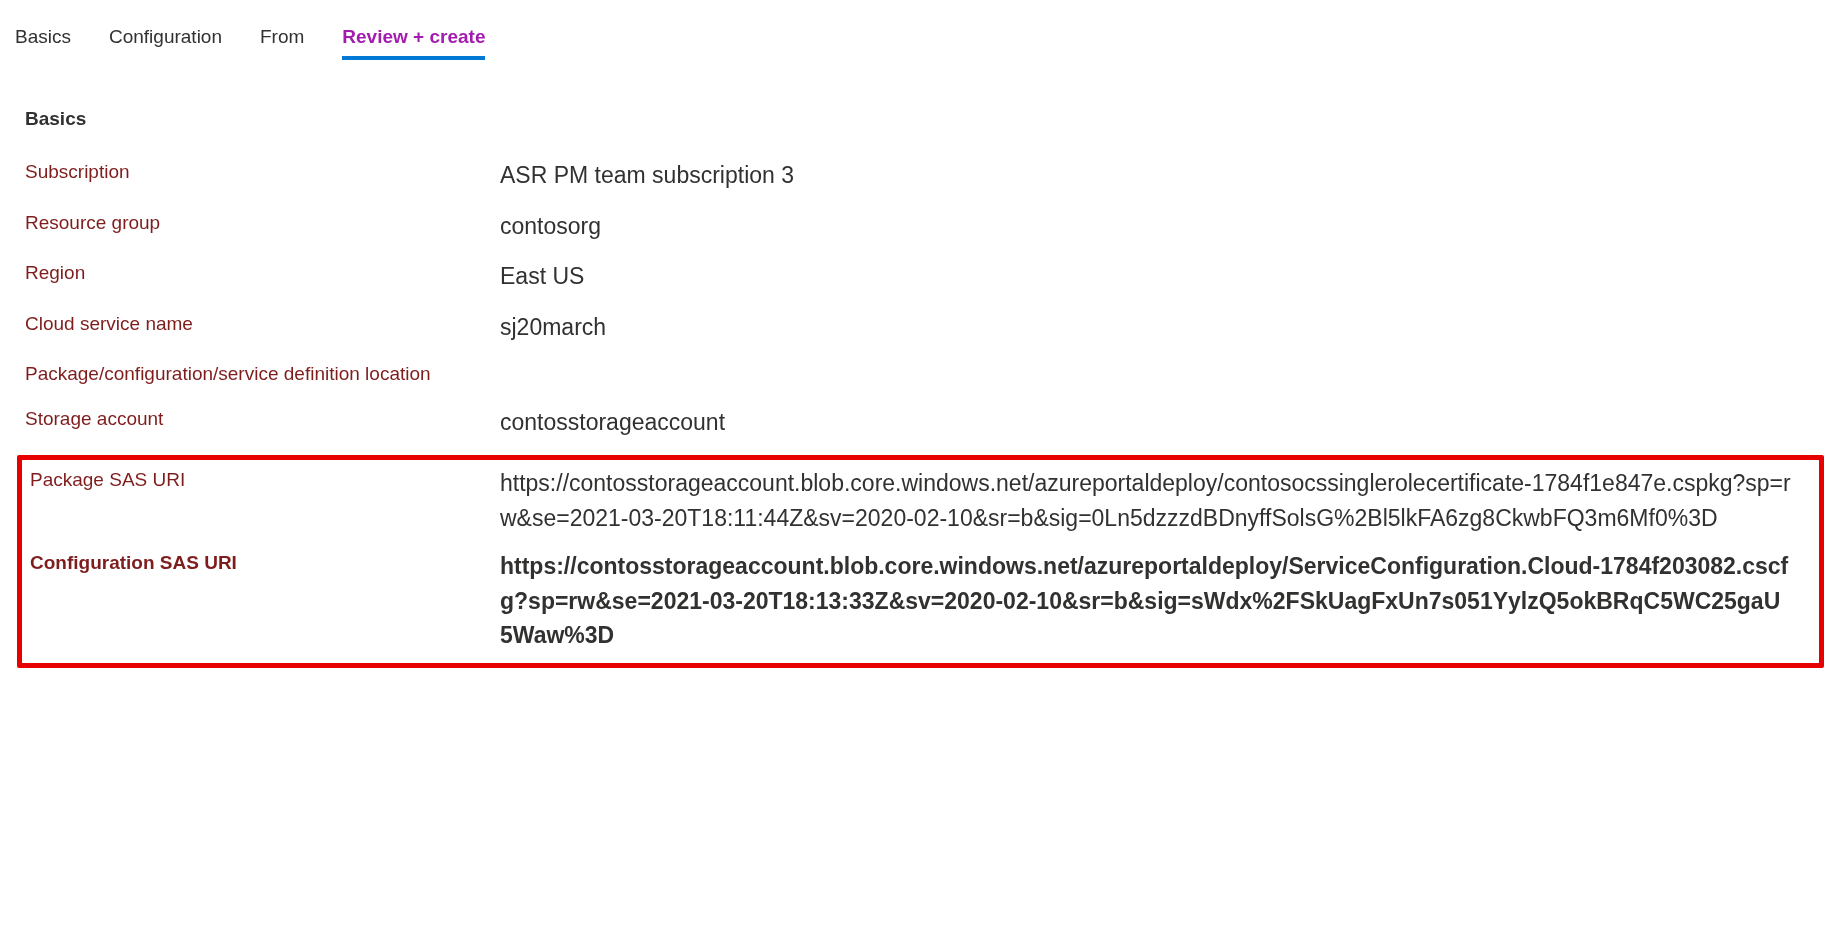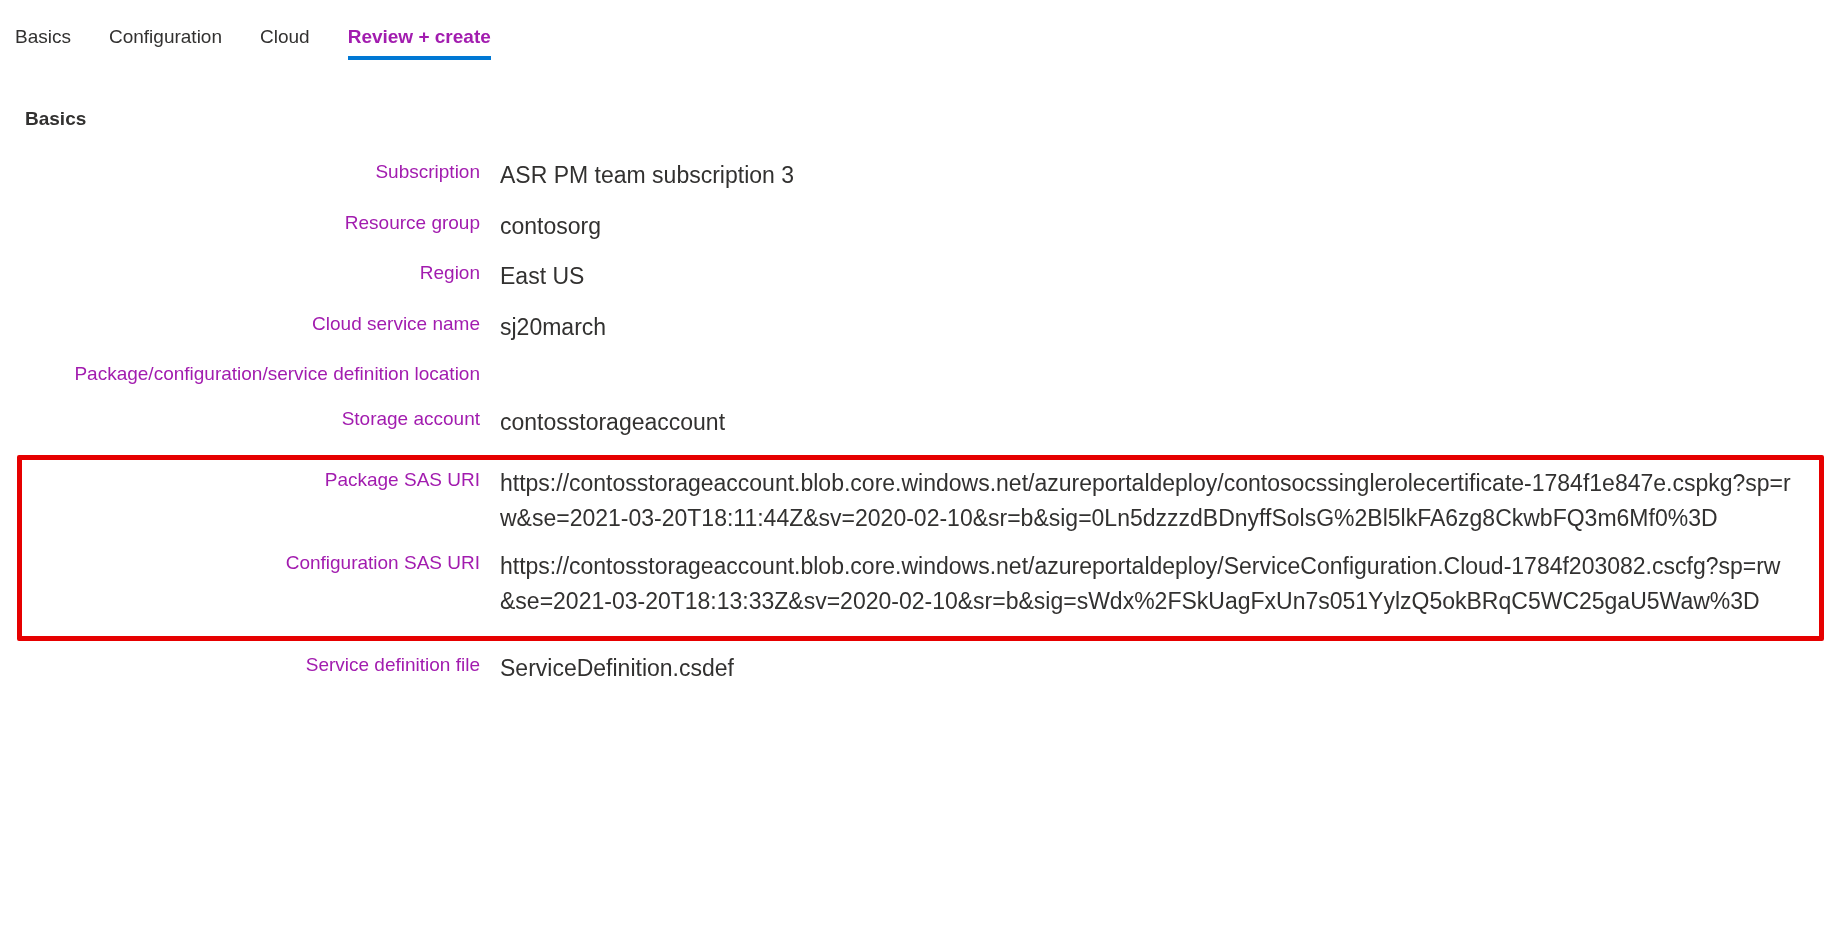--- a/index.html
+++ b/index.html
@@ -51,24 +51,23 @@
       margin-bottom: 28px;
     }
     .field-row {
       display: flex;
       align-items: flex-start;
       margin-bottom: 16px;
       line-height: 1.5;
     }
     .field-label {
       flex: 0 0 475px;
-      color: #a21caf;
+      color: #7f1d1d;
       font-size: 19px;
       padding-right: 20px;
-      text-align: right;
     }
     .field-value {
       flex: 1;
       color: #323130;
       font-size: 23px;
       word-break: break-all;
       padding-right: 10px;
     }
     .highlight-box {
       border: 5px solid #e60000;
@@ -77,33 +76,34 @@
       margin-left: -8px;
       margin-right: -5px;
       margin-bottom: 10px;
       margin-top: 4px;
     }
     .highlight-box .field-row {
       margin-bottom: 14px;
       padding-left: 5px;
     }
     .highlight-box .field-row:last-child {
-      margin-bottom: 12px;
+      margin-bottom: 4px;
+      font-weight: bold;
     }
     .highlight-box .field-label {
       flex: 0 0 470px;
     }
   </style>
 </head>
 <body>
 
 <div class="tabs">
   <div class="tab">Basics</div>
   <div class="tab">Configuration</div>
-  <div class="tab">Cloud</div>
+  <div class="tab">From</div>
   <div class="tab active">Review + create</div>
 </div>
 
 <div class="section">
   <div class="section-heading">Basics</div>
 
   <div class="field-row">
     <div class="field-label">Subscription</div>
     <div class="field-value">ASR PM team subscription 3</div>
   </div>
@@ -137,17 +137,13 @@
       <div class="field-label">Package SAS URI</div>
       <div class="field-value">https://contosstorageaccount.blob.core.windows.net/azureportaldeploy/contosocssinglerolecertificate-1784f1e847e.cspkg?sp=rw&amp;se=2021-03-20T18:11:44Z&amp;sv=2020-02-10&amp;sr=b&amp;sig=0Ln5dzzzdBDnyffSolsG%2Bl5lkFA6zg8CkwbFQ3m6Mf0%3D</div>
     </div>
 
     <div class="field-row">
       <div class="field-label">Configuration SAS URI</div>
       <div class="field-value">https://contosstorageaccount.blob.core.windows.net/azureportaldeploy/ServiceConfiguration.Cloud-1784f203082.cscfg?sp=rw&amp;se=2021-03-20T18:13:33Z&amp;sv=2020-02-10&amp;sr=b&amp;sig=sWdx%2FSkUagFxUn7s051YylzQ5okBRqC5WC25gaU5Waw%3D</div>
     </div>
   </div>
 
-  <div class="field-row">
-    <div class="field-label">Service definition file</div>
-    <div class="field-value">ServiceDefinition.csdef</div>
-  </div>
 </div>
 
 </body></html>

